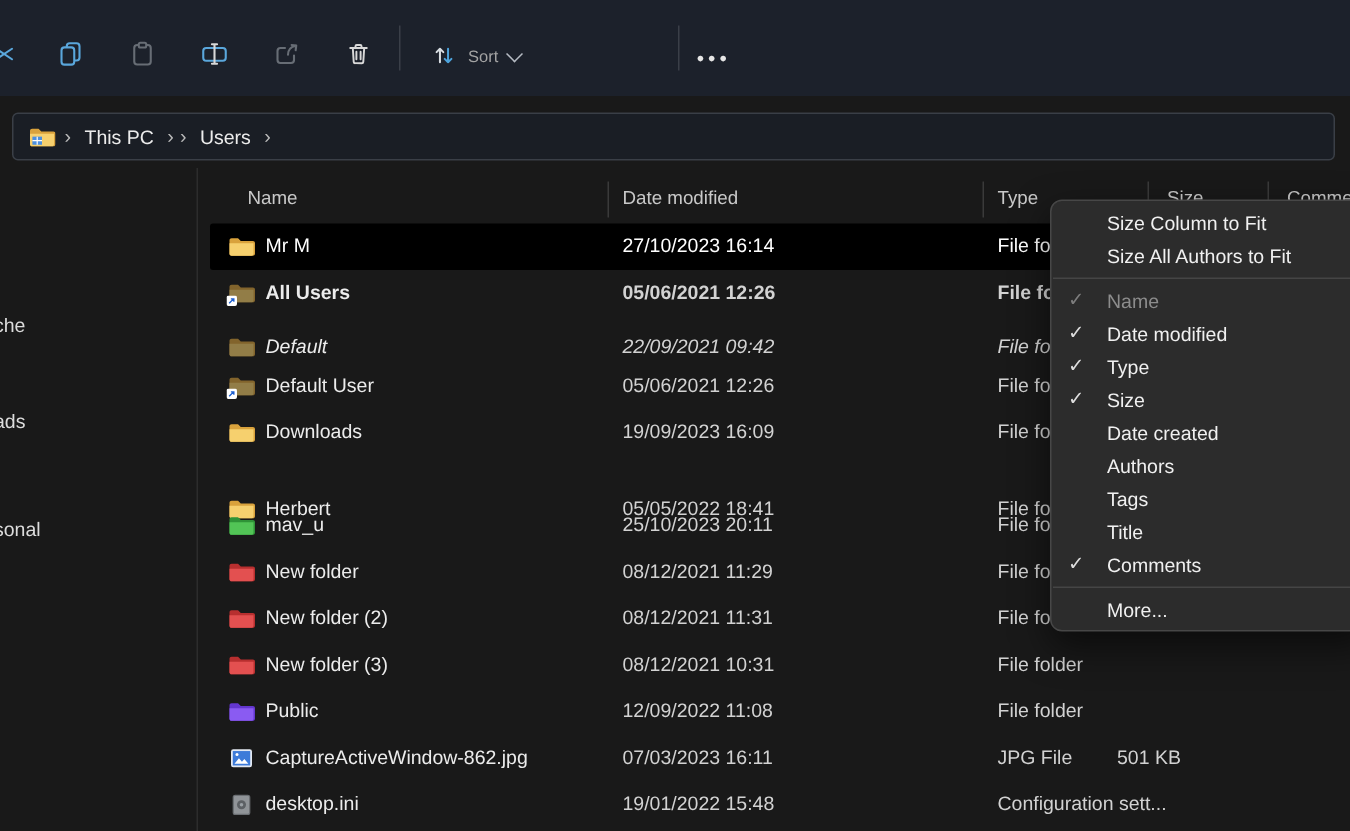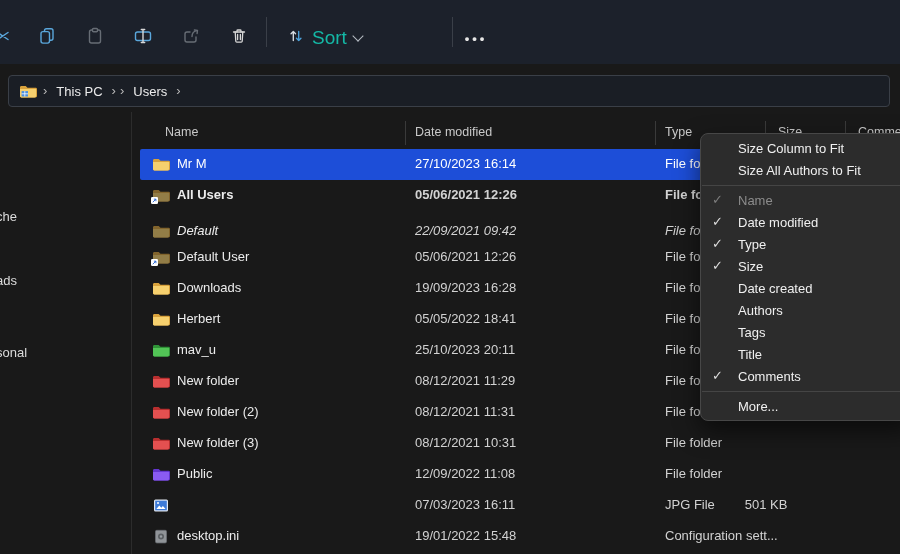--- a/index.html
+++ b/index.html
@@ -6,38 +6,38 @@
   body{
     width:900px;height:554px;position:relative;overflow:hidden;
     background:#191919;color:#e8e8e8;
     font-family:"Liberation Sans","DejaVu Sans",sans-serif;
     -webkit-font-smoothing:antialiased;
   }
   
   .toolbar{position:absolute;left:0;top:0;width:900px;height:64px;background:#1c212b;}
   .tb-btn{position:absolute;top:20px;width:36px;height:36px;display:flex;align-items:center;justify-content:center;border-radius:4px;cursor:default}
   .tb-sep{position:absolute;top:17px;width:1px;height:30px;background:#3a3f48}
-  .tb-text-btn{position:absolute;top:20px;height:36px;display:flex;align-items:center;gap:7px;padding:0 9px;border-radius:4px;font-size:19px;color:#14b8a6}
+  .tb-text-btn{position:absolute;top:20px;height:36px;display:flex;align-items:center;gap:7px;padding:0 9px;border-radius:4px;font-size:11px;color:#a3a3a3}
   .chev{width:7px;height:7px;border-right:1.5px solid #b6bcc4;border-bottom:1.5px solid #b6bcc4;transform:rotate(45deg);margin-top:-4px}
   .dots{letter-spacing:3px;color:#e6e6e6;font-size:13px;font-weight:bold}
   
   .addressbar{position:absolute;left:8px;top:75px;width:882px;height:32px;border:1px solid #3a3f47;border-radius:4px;background:#1a1e25;display:flex;align-items:center;padding-left:10px;font-size:13px;box-sizing:border-box}
   .crumb{padding:3px 7px;border-radius:3px;white-space:nowrap;color:#ececec}
   .crumb-sep{color:#b9b9b9;font-size:13px;padding:0 2px;transform:translateY(-1px)}
   .crumb-icon{margin-right:4px;display:flex;align-items:center}
   
   .sidebar-item{position:absolute;left:-4px;font-size:13px;color:#dcdcdc;white-space:nowrap}
   .side-divider{position:absolute;left:131px;top:112px;width:1px;height:442px;background:#2c2c2c}
   
   .list-header{position:absolute;left:140px;top:118px;width:760px;height:30px;font-size:12.5px;color:#c9c9c9}
   .col-label{position:absolute;top:7px;white-space:nowrap}
   .col-sep{position:absolute;top:3px;width:1px;height:24px;background:#3a3a3a}
   
   .file-row{position:absolute;left:140px;width:758px;height:31px;font-size:13px;color:#ececec}
-  .file-row.selected{background:#1d4ed8;border-radius:2px;color:#fff}
+  .file-row.selected{background:#000000;border-radius:2px;color:#fff}
   .cell-icon{position:absolute;left:12px;top:8px;width:18px;height:15px}
   .icon-wrap{position:relative;display:inline-block;width:18px;height:15px}
   .icon-wrap.dim svg.main-ic{opacity:.55}
   .shortcut-badge{position:absolute;left:-1px;bottom:-1px}
   .cell-name{position:absolute;left:37px;top:7px;white-space:nowrap}
   .cell-date{position:absolute;left:275px;top:7px;white-space:nowrap;color:#d2d2d2}
   .cell-type{position:absolute;left:525px;top:7px;white-space:nowrap;color:#d2d2d2}
   .cell-size{position:absolute;right:52px;top:7px;width:160px;text-align:center;color:#d2d2d2}
   .file-row.selected .cell-date,.file-row.selected .cell-type,.file-row.selected .cell-size{color:#fff}
   
@@ -201,24 +201,24 @@
       <span class="cell-name">Default User</span>
       <span class="cell-date">05/06/2021 12:26</span>
       <span class="cell-type">File folder</span>
     </div>
     <div class="file-row" style="top: 273px;">
       <span class="cell-icon"><span class="icon-wrap"><svg class="main-ic" width="18" height="15" viewBox="0 0 18 14">
             <path d="M1 2.8 C1 2 1.6 1.4 2.4 1.4 h4.3 l1.8 1.8 h8.1 c.8 0 1.4 .6 1.4 1.4 V11.6 c0 .8 -.6 1.4 -1.4 1.4 H2.4 C1.6 13 1 12.4 1 11.6 Z" fill="#d9a23c"></path>
             <path d="M1 4.6 h16 V11.6 c0 .8 -.6 1.4 -1.4 1.4 H2.4 C1.6 13 1 12.4 1 11.6 Z" fill="#f6d06e"></path>
           </svg></span></span>
       <span class="cell-name">Downloads</span>
-      <span class="cell-date">19/09/2023 16:28</span>
-      <span class="cell-type">File folder</span>
-    </div>
-    <div class="file-row" style="top: 304px;">
+      <span class="cell-date">19/09/2023 16:09</span>
+      <span class="cell-type">File folder</span>
+    </div>
+    <div class="file-row" style="top: 324px;">
       <span class="cell-icon"><span class="icon-wrap"><svg class="main-ic" width="18" height="15" viewBox="0 0 18 14">
             <path d="M1 2.8 C1 2 1.6 1.4 2.4 1.4 h4.3 l1.8 1.8 h8.1 c.8 0 1.4 .6 1.4 1.4 V11.6 c0 .8 -.6 1.4 -1.4 1.4 H2.4 C1.6 13 1 12.4 1 11.6 Z" fill="#d9a23c"></path>
             <path d="M1 4.6 h16 V11.6 c0 .8 -.6 1.4 -1.4 1.4 H2.4 C1.6 13 1 12.4 1 11.6 Z" fill="#f6d06e"></path>
           </svg></span></span>
       <span class="cell-name">Herbert</span>
       <span class="cell-date">05/05/2022 18:41</span>
       <span class="cell-type">File folder</span>
     </div>
     <div class="file-row" style="top: 335px;">
       <span class="cell-icon"><span class="icon-wrap"><svg class="main-ic" width="18" height="15" viewBox="0 0 18 14">
@@ -265,20 +265,21 @@
       <span class="cell-date">12/09/2022 11:08</span>
       <span class="cell-type">File folder</span>
     </div>
     <div class="file-row" style="top: 490px;">
       <span class="cell-icon"><span class="icon-wrap"><svg class="main-ic" width="18" height="15" viewBox="0 0 18 14">
             <rect x="2" y="1" width="14" height="12" rx="1.5" fill="#e3e9f2"></rect>
             <rect x="3.2" y="2.2" width="11.6" height="9.6" fill="#3d7bd9"></rect>
             <path d="M4.3 10.6 l3 -3.6 2 2.3 1.6 -1.8 2.7 3.1 z" fill="#fff"></path>
             <circle cx="6" cy="4.5" r="1" fill="#fff"></circle>
           </svg></span></span>
+      <span class="cell-name">CaptureActiveWindow-862.jpg</span>
       <span class="cell-date">07/03/2023 16:11</span>
       <span class="cell-type">JPG File</span>
       <span class="cell-size">501 KB</span>
     </div>
     <div class="file-row" style="top: 521px;">
       <span class="cell-icon"><span class="icon-wrap"><svg class="main-ic" width="18" height="15" viewBox="0 0 18 14">
             <rect x="3.5" y="0.8" width="11" height="12.6" rx="1.3" fill="#909498"></rect>
             <rect x="3.5" y="0.8" width="11" height="12.6" rx="1.3" fill="none" stroke="#6b6f73" stroke-width="0.8"></rect>
             <circle cx="9" cy="7" r="3" fill="#5c6064"></circle>
             <circle cx="9" cy="7" r="1.2" fill="#9aa0a5"></circle>

